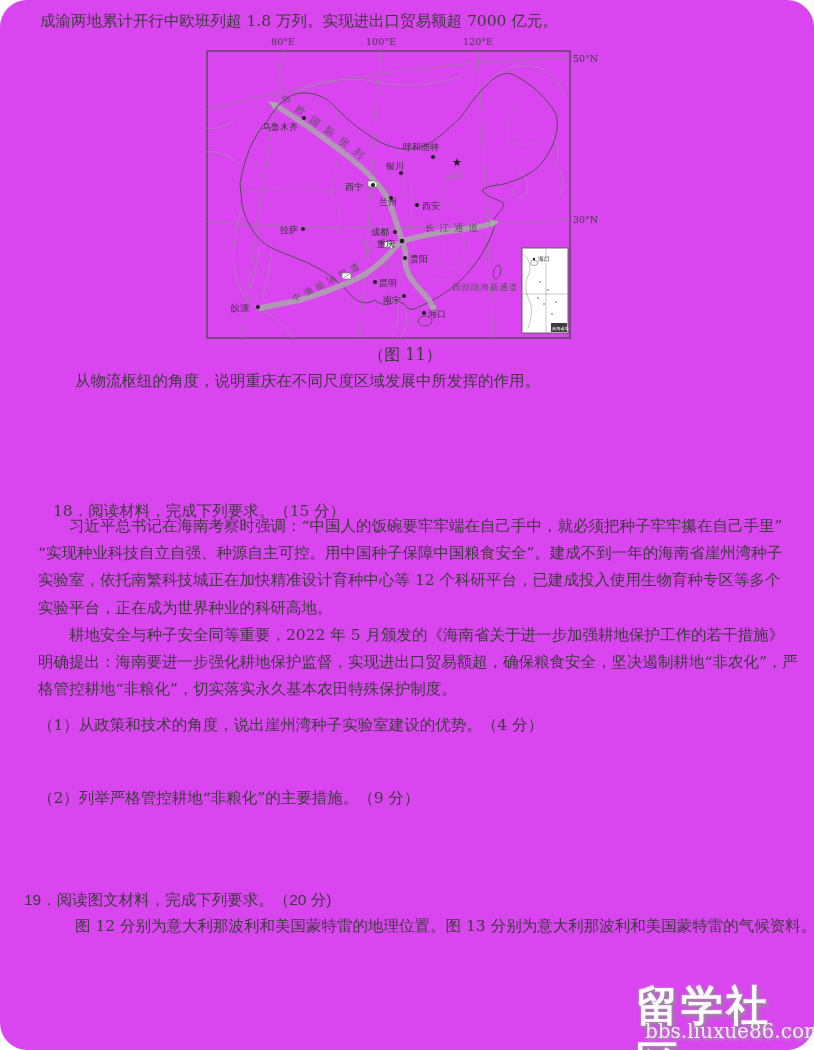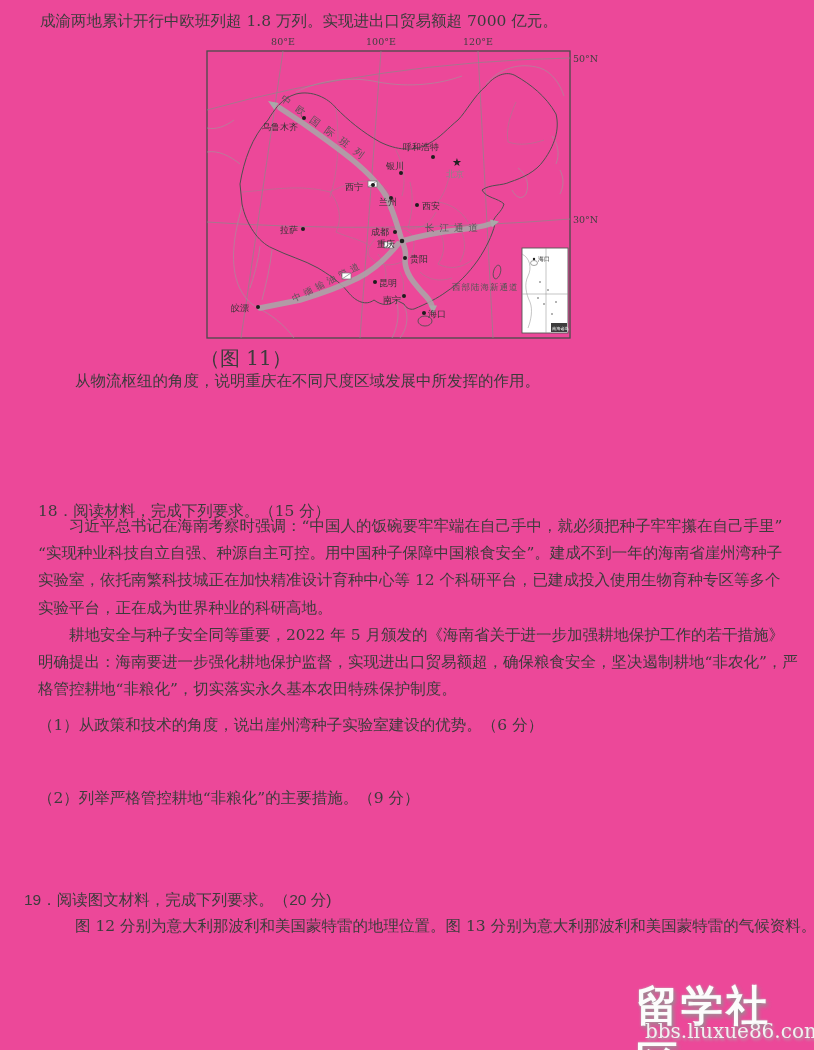--- a/index.html
+++ b/index.html
@@ -1,23 +1,23 @@
 <!DOCTYPE html>
 <html><head>
 <meta charset="utf-8">
 <style>
   html,body{margin:0;padding:0;background:#fff;}
-  .page{position:relative;width:814px;height:1050px;background:#ec4899;overflow:hidden;
-        font-family:"DejaVu Serif","Liberation Serif",serif;color:#3c3c3c;}
+  .page{position:relative;width:814px;height:1050px;background:#d946ef;overflow:hidden;
+        font-family:"DejaVu Serif","Liberation Serif",serif;color:#3c3c3c;border-radius:27px;}
   .t{position:absolute;font-size:15.5px;line-height:27px;white-space:nowrap;}
   .indent{text-indent:2em;}
   .para{position:absolute;left:38px;width:760px;font-size:15.5px;line-height:27.2px;}
   .para .ln{white-space:nowrap;}
   .map-wrap{position:absolute;left:200px;top:32px;width:410px;height:312px;}
-  .caption{position:absolute;left:200px;top:345px;width:410px;text-align:left;font-size:20px;}
+  .caption{position:absolute;left:200px;top:345px;width:410px;text-align:center;font-size:16px;}
   .wm-title{position:absolute;left:636px;top:978px;font-size:42px;font-weight:bold;letter-spacing:3px;
             color:#fcfcfc;text-shadow:2px 3px 4px #909090,0 0 2px #c8c8c8;}
   .wm-site{position:absolute;left:645px;top:1019px;font-size:20px;color:#f1f1f1;
            text-shadow:1px 2px 3px #a8a8a8;}
   svg text{font-family:"DejaVu Serif","Liberation Serif",serif;}
 </style>
 </head>
 <body>
 
 <div class="page">
@@ -178,33 +178,33 @@
         <rect x="351" y="291" width="16" height="9" fill="#3d3d3d"></rect>
         <text x="352" y="298" font-size="4.2" fill="#fff">南海诸岛</text>
       </g>
     </svg>
   </div>
 
   <div class="caption">（图 11）</div>
 
   <div class="t" style="left:75px;top:368px;text-align:right;">从物流枢纽的角度，说明重庆在不同尺度区域发展中所发挥的作用。</div>
 
-  <div class="t" style="left:38px;top:498px;">18．阅读材料，完成下列要求。（15 分）</div>
+  <div class="t" style="left:53px;top:498px;">18．阅读材料，完成下列要求。（15 分）</div>
 
   <div class="para" style="top:513px;">
     <div class="ln indent">习近平总书记在海南考察时强调：“中国人的饭碗要牢牢端在自己手中，就必须把种子牢牢攥在自己手里”</div>
     <div class="ln">“实现种业科技自立自强、种源自主可控。用中国种子保障中国粮食安全”。建成不到一年的海南省崖州湾种子</div>
     <div class="ln">实验室，依托南繁科技城正在加快精准设计育种中心等 12 个科研平台，已建成投入使用生物育种专区等多个</div>
     <div class="ln">实验平台，正在成为世界种业的科研高地。</div>
     <div class="ln indent">耕地安全与种子安全同等重要，2022 年 5 月颁发的《海南省关于进一步加强耕地保护工作的若干措施》</div>
     <div class="ln">明确提出：海南要进一步强化耕地保护监督，实现进出口贸易额超，确保粮食安全，坚决遏制耕地“非农化”，严</div>
     <div class="ln">格管控耕地“非粮化”，切实落实永久基本农田特殊保护制度。</div>
   </div>
 
-  <div class="t" style="left:38px;top:712px;">（1）从政策和技术的角度，说出崖州湾种子实验室建设的优势。（6 分）</div>
+  <div class="t" style="left:38px;top:712px;">（1）从政策和技术的角度，说出崖州湾种子实验室建设的优势。（4 分）</div>
   <div class="t" style="left:38px;top:785px;">（2）列举严格管控耕地“非粮化”的主要措施。（9 分）</div>
 
   <div class="t" style="left:24px;top:886px;font-family:Liberation Sans, sans-serif;">19．阅读图文材料，完成下列要求。（20 分)</div>
   <div class="t" style="left:75px;top:913px;">图 12 分别为意大利那波利和美国蒙特雷的地理位置。图 13 分别为意大利那波利和美国蒙特雷的气候资料。</div>
 
   <div class="wm-title">留学社区</div>
   <div class="wm-site">bbs.liuxue86.com</div>
 
 </div>
 

